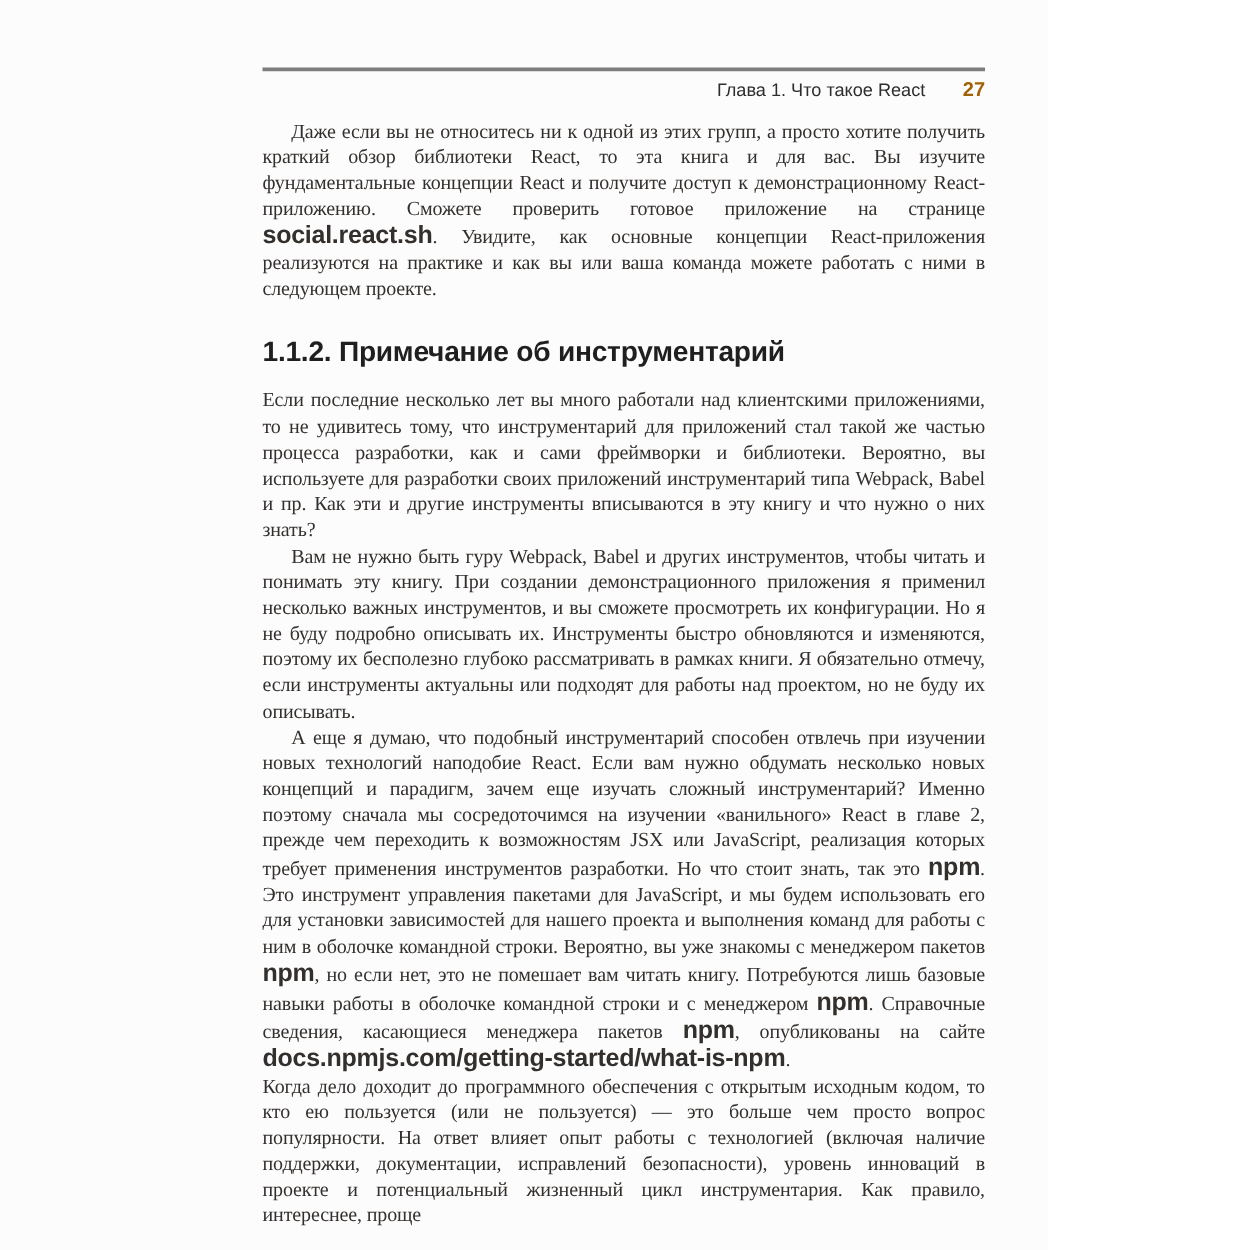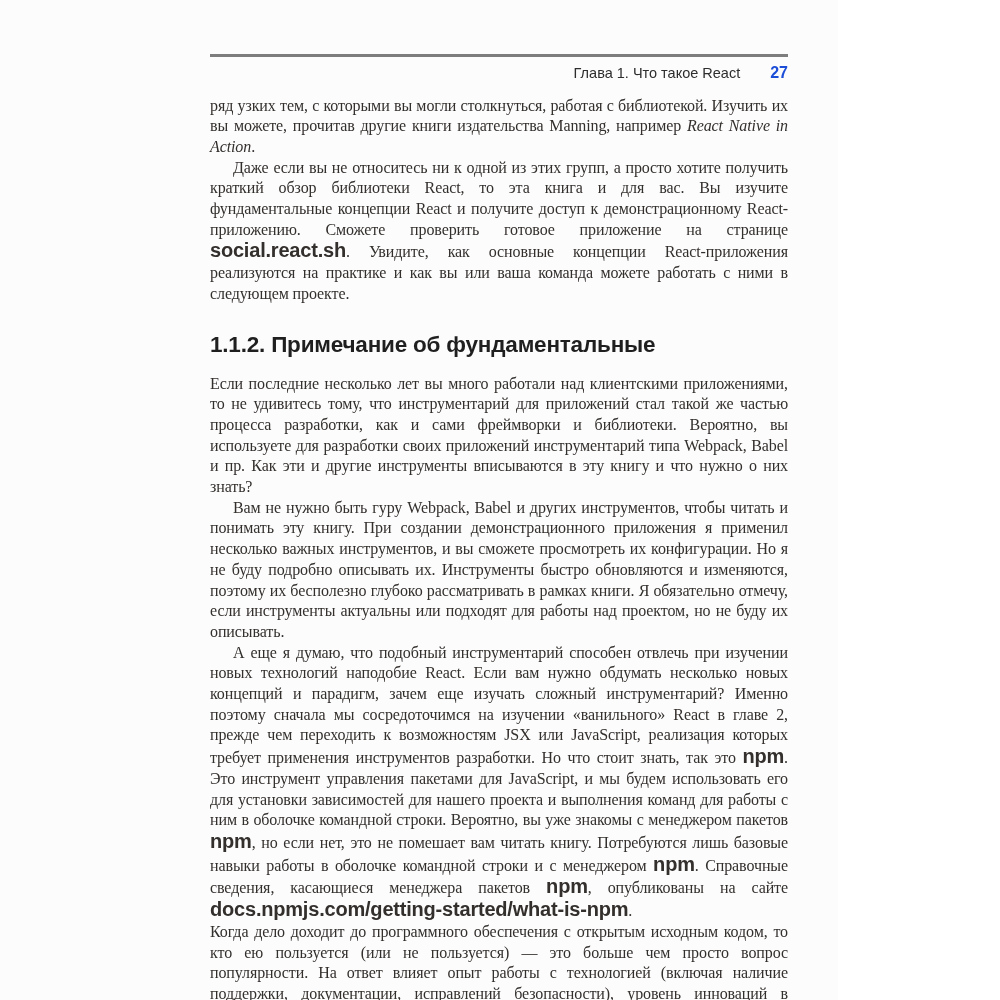--- a/index.html
+++ b/index.html
@@ -32,21 +32,21 @@
     align-items: baseline;
     margin-top: 7px;
     font-family: "Liberation Sans", sans-serif;
     font-size: 14.5px;
     color: #2d2d2d;
   }
   .running-head .pagenum {
     font-weight: bold;
     font-size: 16px;
     margin-left: 30px;
-    color: #1d4ed8;
+    color: #a16207;
   }
   .content {
     margin-top: 14px;
     color: var(--text, #332f2d);
     font-size: 16px;
     line-height: 20.7px;
     text-align: justify;
     letter-spacing: -0.1px;
   }
   p.body-paragraph {
@@ -79,22 +79,21 @@
 <body>
 
 <div class="sheet">
   <div class="column">
     <div class="head-rule"></div>
     <div class="running-head">
       <span>Глава 1. Что такое React</span>
       <span class="pagenum">27</span>
     </div>
     <div class="content">
-        <p class="body-paragraph"><span>ряд узких тем, с которыми вы могли столкнуться, работая с библиотекой. Изучить их вы можете, прочитав другие книги издательства Manning, например </span><span class="italic">React Native in Action</span><span>.</span></p>
         <p class="body-paragraph indent"><span>Даже если вы не относитесь ни к одной из этих групп, а просто хотите получить краткий обзор библиотеки React, то эта книга и для вас. Вы изучите фундаментальные концепции React и получите доступ к демонстрационному React-приложению. Сможете проверить готовое приложение на странице </span><span class="code">social.react.sh</span><span>. Увидите, как основные концепции React-приложения реализуются на практике и как вы или ваша команда можете работать с ними в следующем проекте.</span></p>
-        <h2 class="section-heading"><span>1.1.2. Примечание об фундаментальные</span></h2>
+        <h2 class="section-heading"><span>1.1.2. Примечание об инструментарий</span></h2>
         <p class="body-paragraph"><span>Если последние несколько лет вы много работали над клиентскими приложениями, то не удивитесь тому, что инструментарий для приложений стал такой же частью процесса разработки, как и сами фреймворки и библиотеки. Вероятно, вы используете для разработки своих приложений инструментарий типа Webpack, Babel и пр. Как эти и другие инструменты вписываются в эту книгу и что нужно о них знать?</span></p>
         <p class="body-paragraph indent"><span>Вам не нужно быть гуру Webpack, Babel и других инструментов, чтобы читать и понимать эту книгу. При создании демонстрационного приложения я применил несколько важных инструментов, и вы сможете просмотреть их конфигурации. Но я не буду подробно описывать их. Инструменты быстро обновляются и изменяются, поэтому их бесполезно глубоко рассматривать в рамках книги. Я обязательно отмечу, если инструменты актуальны или подходят для работы над проектом, но не буду их описывать.</span></p>
         <p class="body-paragraph indent"><span>А еще я думаю, что подобный инструментарий способен отвлечь при изучении новых технологий наподобие React. Если вам нужно обдумать несколько новых концепций и парадигм, зачем еще изучать сложный инструментарий? Именно поэтому сначала мы сосредоточимся на изучении «ванильного» React в главе 2, прежде чем переходить к возможностям JSX или JavaScript, реализация которых требует применения инструментов разработки. Но что стоит знать, так это </span><span class="code">npm</span><span>. Это инструмент управления пакетами для JavaScript, и мы будем использовать его для установки зависимостей для нашего проекта и выполнения команд для работы с ним в оболочке командной строки. Вероятно, вы уже знакомы с менеджером пакетов </span><span class="code">npm</span><span>, но если нет, это не помешает вам читать книгу. Потребуются лишь базовые навыки работы в оболочке командной строки и с менеджером </span><span class="code">npm</span><span>. Справочные сведения, касающиеся менеджера пакетов </span><span class="code">npm</span><span>, опубликованы на сайте </span><span class="code">docs.npmjs.com/getting-started/what-is-npm</span><span>.</span></p>
         <p class="body-paragraph"><span>Когда дело доходит до программного обеспечения с открытым исходным кодом, то кто ею пользуется (или не пользуется) — это больше чем просто вопрос популярности. На ответ влияет опыт работы с технологией (включая наличие поддержки, документации, исправлений безопасности), уровень инноваций в проекте и потенциальный жизненный цикл инструментария. Как правило, интереснее, проще</span></p>
       </div>
   </div>
 </div>
 
 </body></html>

